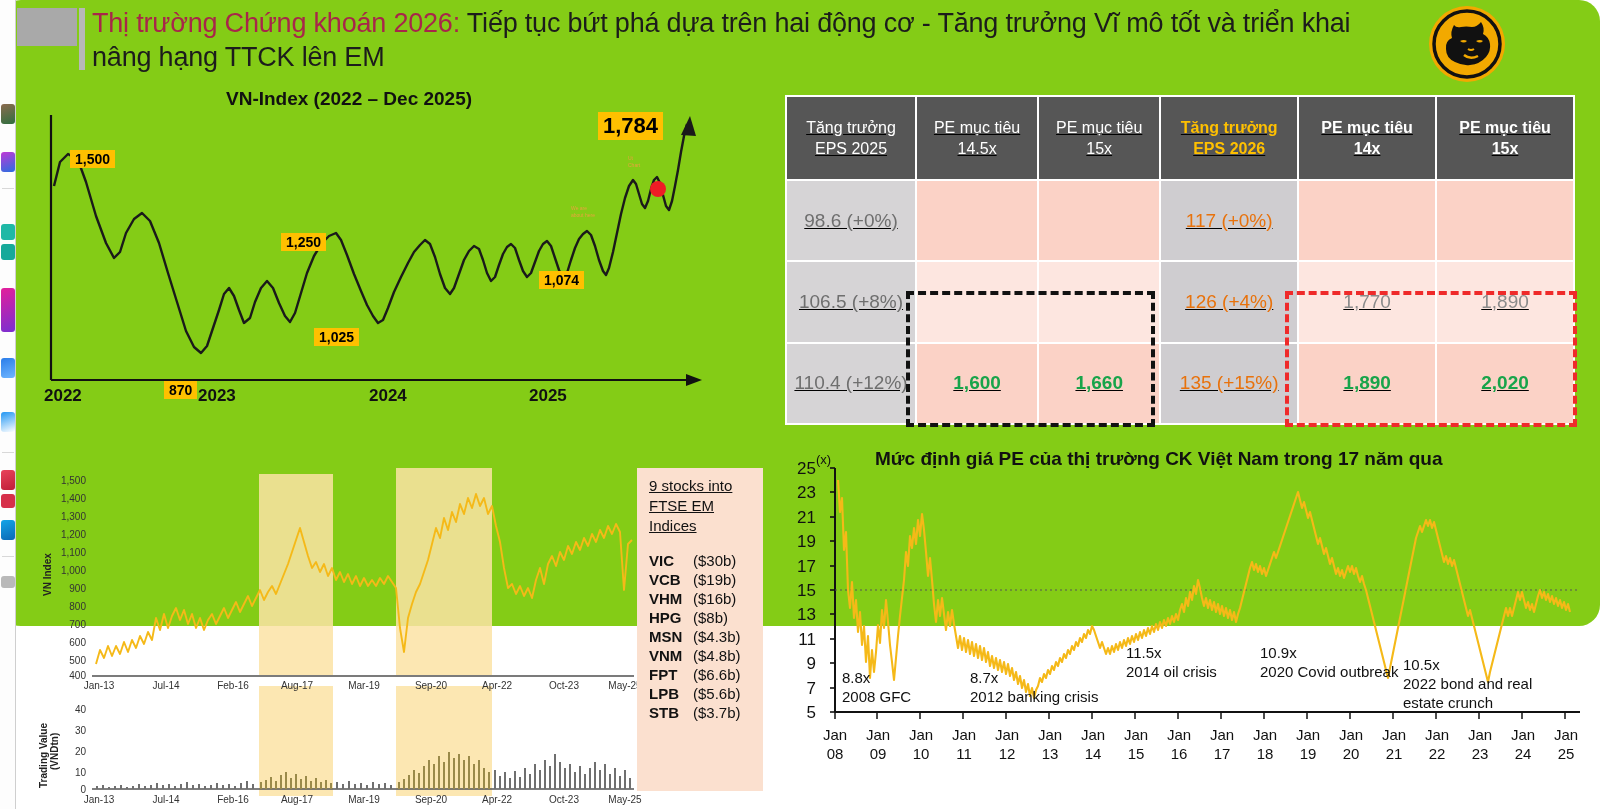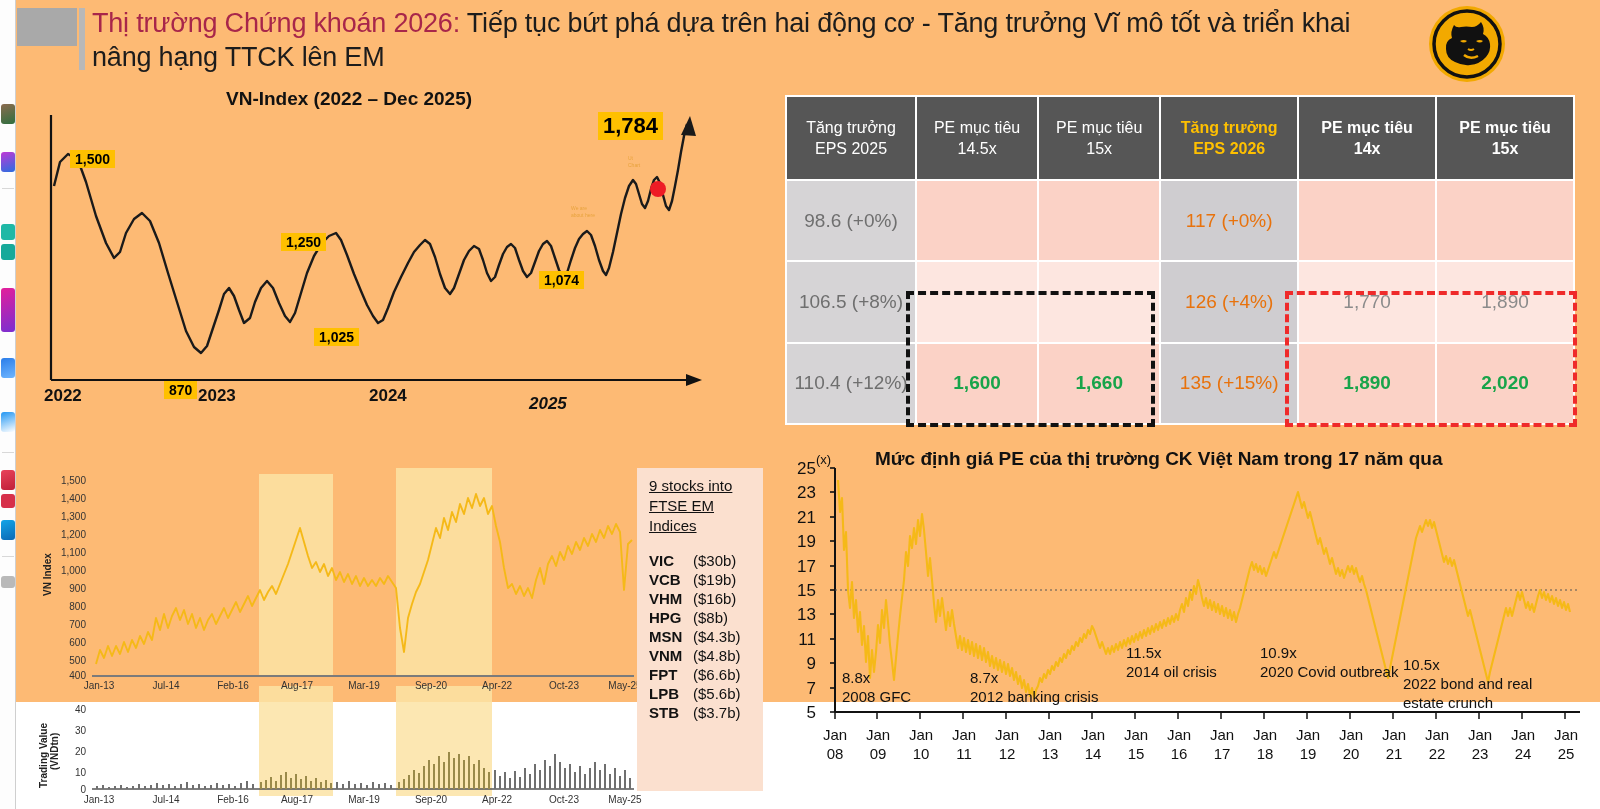--- a/index.html
+++ b/index.html
@@ -1,18 +1,18 @@
 <!DOCTYPE html>
 <html><head>
 <meta charset="utf-8">
 <style>
   * { box-sizing: border-box; margin:0; padding:0; }
   html,body { width:1600px; height:809px; overflow:hidden; background:#fff;
               font-family:"Liberation Sans", sans-serif; }
-  #root { position:relative; width:1600px; height:702px; background:#fdba74; }
+  #root { position:relative; width:1600px; height:626px; background:#84cc16;border-radius:21px; }
 
   
   .os-strip { position:absolute; left:0; top:0; width:16px; height:809px; background:#fdfdfd;
               border-right:1px solid #cfcfcf; }
   .os-ico { position:absolute; left:1px; width:14px; height:20px; border-radius:3px; }
   .os-sep { position:absolute; left:2px; width:12px; height:1px; background:#d8d8d8; }
 
   
   .hdr-gray { position:absolute; left:17px; top:8px; width:60px; height:38px; background:#a9a9a9; }
   .hdr-bar  { position:absolute; left:79px; top:8px; width:6px; height:62px; background:#b8b8b8; }
@@ -28,21 +28,21 @@
   
   .vnx { position:absolute; left:26px; top:88px; width:720px; height:345px; }
   .vnx-title { position:absolute; left:200px; top:0px; font-size:19px; font-weight:bold; color:#111; }
   .vnx svg { position:absolute; left:0; top:0; }
   .tag { position:absolute; background:#FFC000; color:#000; font-weight:bold;
          font-size:14px; padding:1px 5px; white-space:nowrap; }
   .axlab { position:absolute; font-size:17px; font-weight:bold; color:#111; }
 
   
   .tbl { position:absolute; left:785px; top:95px; width:790px; height:330px;
-         border-collapse:collapse; table-layout:fixed; }
+         border-collapse:collapse; table-layout:fixed;text-decoration:underline; }
   .tbl th { background:#565656; color:#fff; font-size:16px; font-weight:normal;
             line-height:21px; padding:10px 4px; border:2px solid #fff; height:84px; vertical-align:middle;}
   .tbl th.hl { color:#FFC000; font-weight:bold; }
   .tbl th.b  { font-weight:bold; }
   .tbl td { border:2px solid #fff; font-size:19px; text-align:center; height:61px; }
   .c-eps  { background:#d6d4d6; color:#6f6f6f; }
   .c-eps26{ background:#cfcdd0; color:#E8720C; }
   .p-dark { background:#fbd2c6; }
   .p-light{ background:#fde6e0; }
   .v-green{ color:#18a44a; font-weight:bold; }
@@ -144,21 +144,21 @@
     <div class="tag" style="left:44px;  top:62px;">1,500</div>
     <div class="tag" style="left:138px; top:293px;">870</div>
     <div class="tag" style="left:255px; top:145px;">1,250</div>
     <div class="tag" style="left:288px; top:240px;">1,025</div>
     <div class="tag" style="left:513px; top:183px;">1,074</div>
     <div class="tag" style="left:572px; top:24px; font-size:22px;">1,784</div>
 
     <div class="axlab" style="left:18px;  top:298px;text-align:right;">2022</div>
     <div class="axlab" style="left:172px; top:298px;">2023</div>
     <div class="axlab" style="left:343px; top:298px;">2024</div>
-    <div class="axlab" style="left:503px; top:306px;font-style:italic;">2025</div>
+    <div class="axlab" style="left:503px; top:298px;">2025</div>
   </div>
 
   <table class="tbl">
     <thead>
       <tr>
         <th style="width:16.5%">
           <span>Tăng trưởng</span><br>
           <span>EPS 2025</span>
         </th>
         <th style="width:15.5%">

